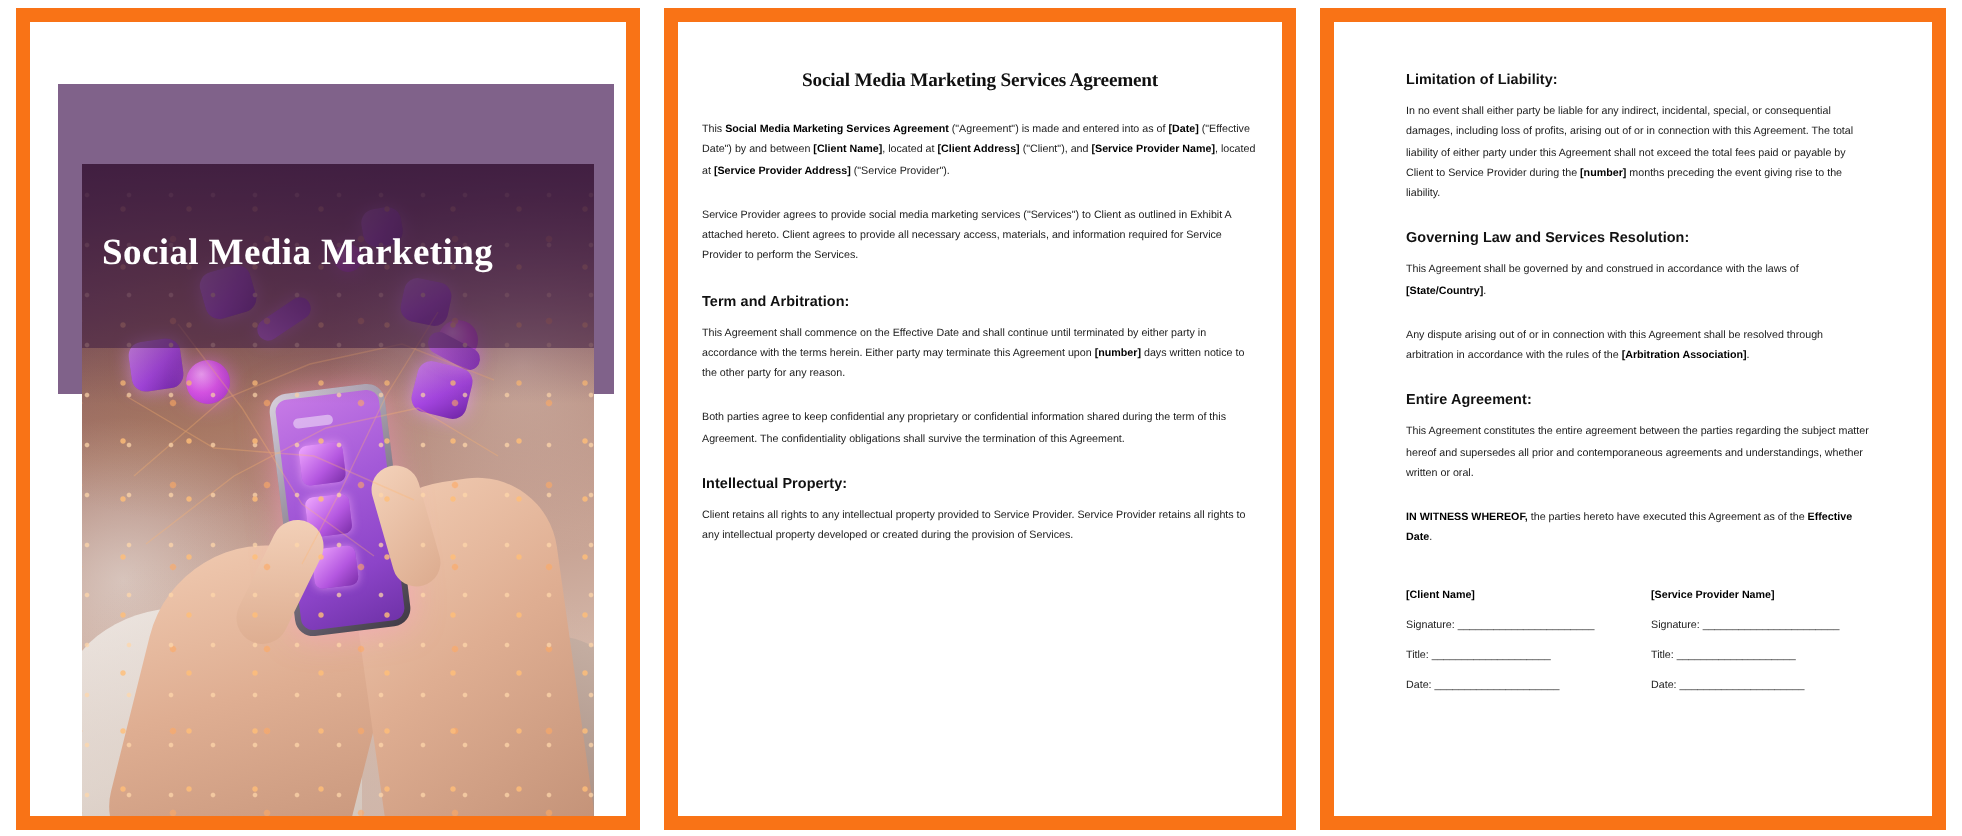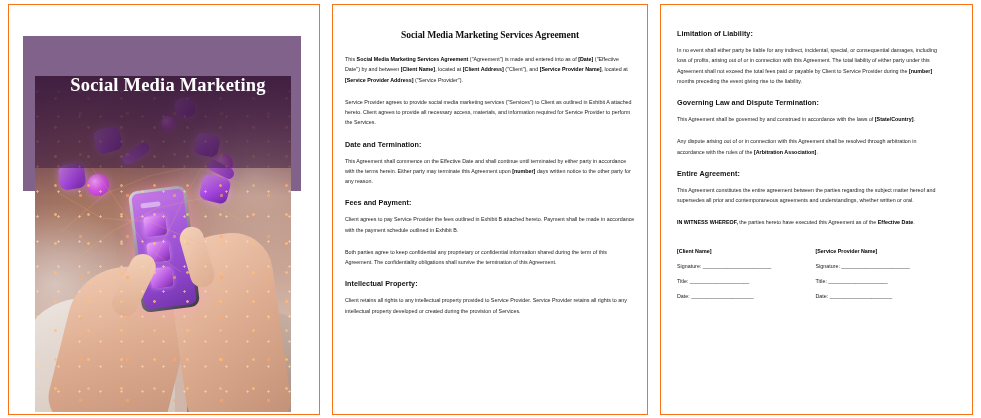--- a/index.html
+++ b/index.html
@@ -18,21 +18,21 @@
     height: 418px;
     background: #ffffff;
   }
 
   
   .page {
     position: absolute;
     top: 4px;
     height: 411px;
     background: #ffffff;
-    border: 1px solid #f97316;
+    border: 7px solid #f97316;
     box-sizing: border-box;
     overflow: hidden;
   }
   #page-cover { left: 8px;   width: 312px; }
   #page-two   { left: 332px; width: 316px; }
   #page-three { left: 660px; width: 313px; }
 
   
   .cover-banner {
     position: absolute;
@@ -189,21 +189,21 @@
 
   
   .cover-title-band {
     position: absolute;
     left: 26px;
     top: 71px;
     width: 256px;
     height: 92px;
     background: rgba(64,30,66,0.55);
     display: flex;
-    flex-direction: row;
+    flex-direction: column;
     justify-content: center;
     padding-left: 10px;
     box-sizing: border-box;
   }
   .cover-title-line1 {
     font-family: "Liberation Serif", serif;
     font-weight: bold;
     font-size: 18.5px;
     color: #ffffff;
     letter-spacing: 0.2px;
@@ -350,61 +350,57 @@
         This <b>Social Media Marketing Services Agreement</b> ("Agreement") is made and entered into as of
         <b>[Date]</b> ("Effective Date") by and between <b>[Client Name]</b>, located at <b>[Client Address]</b> ("Client"),
         and <b>[Service Provider Name]</b>, located at <b>[Service Provider Address]</b> ("Service Provider").
       </p>
 
       <div class="sec">
         <p class="doc-p">Service Provider agrees to provide social media marketing services ("Services") to Client as outlined in Exhibit A attached hereto. Client agrees to provide all necessary access, materials, and information required for Service Provider to perform the Services.</p>
       </div>
 
       <div class="sec">
-        <div class="doc-h2">Date and Termination:</div>
+        <div class="doc-h2">Term and Arbitration:</div>
         <p class="doc-p">
           This Agreement shall commence on the Effective Date and shall continue until terminated by
           either party in accordance with the terms herein. Either party may terminate this Agreement
           upon <b>[number]</b> days written notice to the other party for any reason.
         </p>
       </div>
 
-      <div class="sec">
-        <div class="doc-h2">Fees and Payment:</div>
-        <p class="doc-p">Client agrees to pay Service Provider the fees outlined in Exhibit B attached hereto. Payment shall be made in accordance with the payment schedule outlined in Exhibit B.</p>
-      </div>
 
       <div class="sec">
         <p class="doc-p">Both parties agree to keep confidential any proprietary or confidential information shared during the term of this Agreement. The confidentiality obligations shall survive the termination of this Agreement.</p>
       </div>
 
       <div class="sec">
         <div class="doc-h2">Intellectual Property:</div>
         <p class="doc-p">Client retains all rights to any intellectual property provided to Service Provider. Service Provider retains all rights to any intellectual property developed or created during the provision of Services.</p>
       </div>
 
     </div>
   </div>
 
   <div class="page" id="page-three">
-    <div class="doc-body" style="top:24px;left:16px;right:30px;">
+    <div class="doc-body" style="top:24px;left:36px;right:30px;">
 
       <div class="sec">
         <div class="doc-h2">Limitation of Liability:</div>
         <p class="doc-p">
           In no event shall either party be liable for any indirect, incidental, special, or consequential
           damages, including loss of profits, arising out of or in connection with this Agreement. The total
           liability of either party under this Agreement shall not exceed the total fees paid or payable by
           Client to Service Provider during the <b>[number]</b> months preceding the event giving rise to the
           liability.
         </p>
       </div>
 
       <div class="sec">
-        <div class="doc-h2">Governing Law and Dispute Termination:</div>
+        <div class="doc-h2">Governing Law and Services Resolution:</div>
         <p class="doc-p">
           This Agreement shall be governed by and construed in accordance with the laws of
           <b>[State/Country]</b>.
         </p>
         <p class="doc-p">
           Any dispute arising out of or in connection with this Agreement shall be resolved through
           arbitration in accordance with the rules of the <b>[Arbitration Association]</b>.
         </p>
       </div>
 

